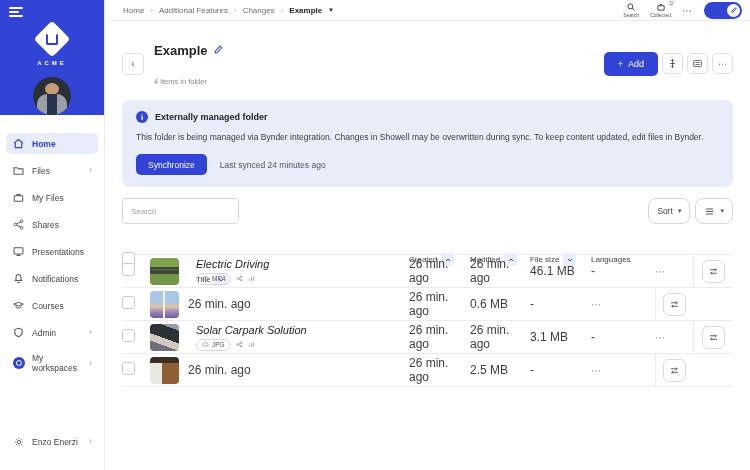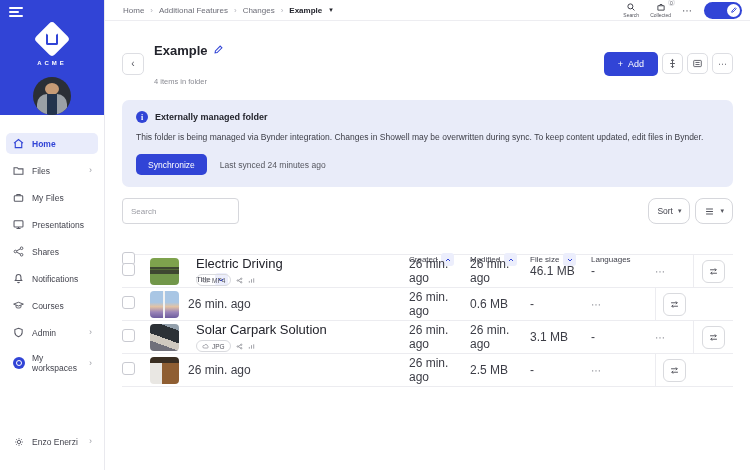--- a/index.html
+++ b/index.html
@@ -107,21 +107,21 @@
   .tbody-row { height:33px; border-bottom:1px solid #ececf0; cursor:pointer; }
   .cb { width:13px; height:13px; border:1px solid #c9cad1; border-radius:3px; background:#fff; cursor:pointer; }
   .thumb { width:29px; height:27px; border-radius:4px; background:#ccc; overflow:hidden; }
   .thumb1 { background:linear-gradient(180deg,#7ea24d 0 34%,#3e4731 34% 40%,#556b39 40% 44%,#3e4731 44% 58%,#72974a 58% 100%); }
   .thumb2 { background:linear-gradient(90deg,rgba(255,255,255,0) 0 46%,#f2f2f2 46% 53%,rgba(255,255,255,0) 53%),
             linear-gradient(180deg,#a9c6e4 0 42%,#e3c3a4 58%,#9b85b8 78%,#6d5c9e 100%); }
   .thumb3 { background:linear-gradient(200deg,#93a0ac 0 18%,#2c3136 18% 52%,#cfc9bf 52% 72%,#70707a 72% 100%); }
   .thumb4 { background:linear-gradient(180deg,#3a2e22 0 22%,rgba(0,0,0,0) 22%),
             linear-gradient(90deg,#e9e7e3 0 42%,#8f5e32 42% 100%); }
   .title-cell { padding-left:8px; min-width:0; }
-  .file-title { font-size:13px; color:#23242c; white-space:nowrap; overflow:hidden; text-overflow:ellipsis; }
+  .file-title { font-size:11px; color:#23242c; white-space:nowrap; overflow:hidden; text-overflow:ellipsis;font-style:italic; }
   .meta-row { display:flex; align-items:center; gap:5px; margin-top:3px; }
   .type-pill { display:inline-flex; align-items:center; gap:3px; border:1px solid #d9dade; border-radius:8px;
     height:12px; padding:0 5px; font-size:6.5px; color:#55565f; }
   .mini-icon { color:#8a8b93; display:flex; }
   .cell { font-size:12px; color:#3c3d46; }
   .more-cell { color:#8a8b93; font-size:10px; letter-spacing:1px; text-align:left; cursor:pointer; }
   .action-cell { display:flex; justify-content:center; align-items:center; height:100%; border-left:1px solid #ececf0; }
   .sync-action { width:23px; height:23px; border:1px solid #d9dade; border-radius:6px; background:#fff;
     display:flex; align-items:center; justify-content:center; cursor:pointer; }
 </style>
@@ -166,37 +166,37 @@
         <span class="nicon">
           <svg width="13" height="13" viewBox="0 0 16 16" fill="none" stroke-width="1.3">
               <rect x="2.8" y="5.8" width="10.4" height="6.8" rx="1"></rect>
               <path d="M6 5.8V4.2h4v1.6"></path>
             </svg>
           </span>
         <span>My Files</span>
       </div>
       <div class="nav-item">
         <span class="nicon">
-          <svg width="13" height="13" viewBox="0 0 16 16" fill="none" stroke-width="1.3">
-              <rect x="2.5" y="3.5" width="11" height="7.5" rx="1"></rect>
-              <path d="M8 11v2M5.5 13h5"></path>
-            </svg>
-          </span>
-        <span>Presentations</span>
-      </div>
-      <div class="nav-item">
-        <span class="nicon">
           <svg width="13" height="13" viewBox="0 0 16 16" fill="none" stroke-width="1.2">
               <circle cx="11.8" cy="4" r="1.6"></circle>
               <circle cx="4.2" cy="8" r="1.6"></circle>
               <circle cx="11.8" cy="12" r="1.6"></circle>
               <path d="M5.7 7.2 10.3 4.8M5.7 8.8l4.6 2.4"></path>
             </svg>
           </span>
         <span>Shares</span>
+      </div>
+      <div class="nav-item">
+        <span class="nicon">
+          <svg width="13" height="13" viewBox="0 0 16 16" fill="none" stroke-width="1.3">
+              <rect x="2.5" y="3.5" width="11" height="7.5" rx="1"></rect>
+              <path d="M8 11v2M5.5 13h5"></path>
+            </svg>
+          </span>
+        <span>Presentations</span>
       </div>
       <div class="nav-item">
         <span class="nicon">
           <svg width="13" height="13" viewBox="0 0 16 16" fill="none" stroke-width="1.3">
               <path d="M8 3c-2.2 0-3 1.8-3 3.5V9l-1 1.5h8L11 9V6.5C11 4.8 10.2 3 8 3Z"></path>
               <path d="M6.8 12.3a1.3 1.3 0 0 0 2.4 0"></path>
             </svg>
           </span>
         <span>Notifications</span>
       </div>

